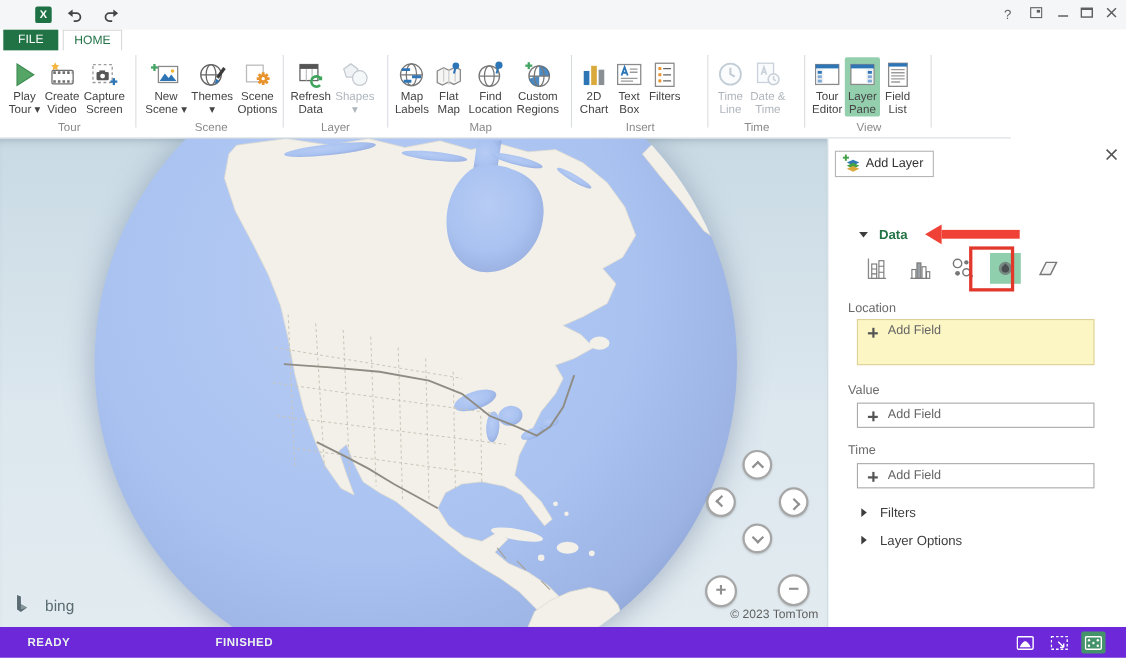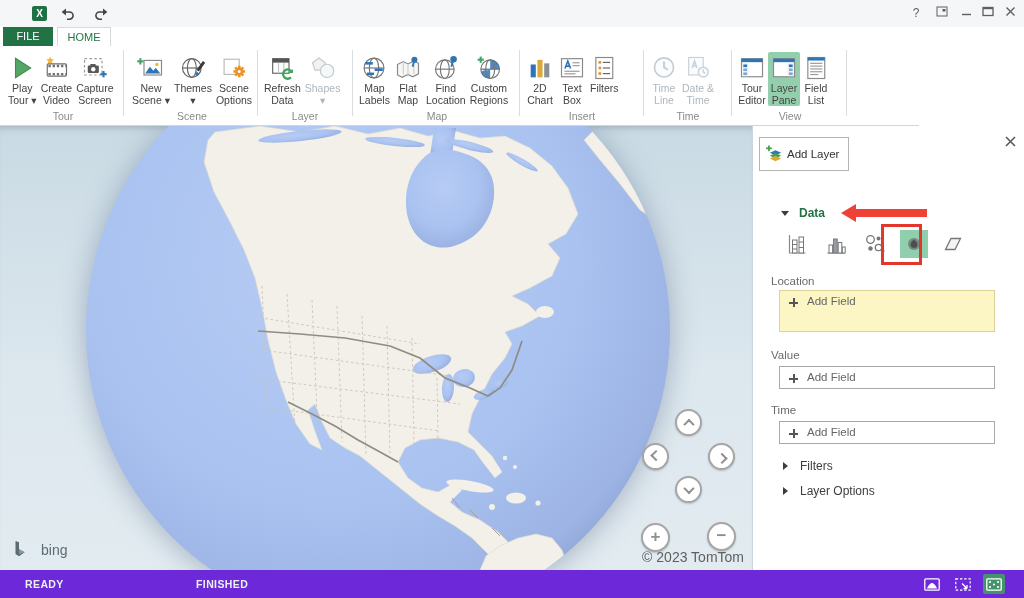--- a/index.html
+++ b/index.html
@@ -42,29 +42,29 @@
     box-shadow:inset 0 7px 9px -7px rgba(40,60,80,.35); overflow:hidden; }
   .globe-svg { position:absolute; left:0; top:0; filter:drop-shadow(0 3px 14px rgba(70,90,125,.40)); }
 
   .navкруг,
   .navbtn { position:absolute; background:#fff; border:2px solid #a6a6a6; border-radius:50%;
     display:flex; align-items:center; justify-content:center; box-shadow:0 1px 2px rgba(0,0,0,.18); cursor:pointer; }
   .nav-sm { width:27px; height:27px; }
   .nav-lg { width:29px; height:29px; }
   .chev { width:8px; height:8px; border-left:2.5px solid #8f8f8f; border-top:2.5px solid #8f8f8f; }
   .zoom-glyph { font-size:17px; color:#8f8f8f; font-weight:bold; line-height:1; margin-top:-2px; }
-  .attribution { position:absolute; right:8px; bottom:5px; font-size:14px; color:#5f5f5f; }
+  .attribution { position:absolute; right:8px; bottom:5px; font-size:11px; color:#5f5f5f; }
   .bing { position:absolute; left:14px; bottom:12px; display:flex; align-items:center; gap:14px;
     color:#5a6b72; font-size:14px; }
 
   
   .panel { position:absolute; left:752px; top:126px; width:272px; height:444px; background:#fff;
     border-left:1px solid #c9d6de; }
   .panel-close { position:absolute; left:251px; top:8px; width:16px; height:16px; cursor:pointer; }
-  .addlayer-btn { position:absolute; left:6px; top:11px; width:90px; height:34px; background:#fff;
+  .addlayer-btn { position:absolute; left:6px; top:11px; width:90px; height:24px; background:#fff;
     border:1px solid #b5b5b5; display:flex; align-items:center; gap:2px; padding-left:6px;
     font-size:11.5px; color:#333; cursor:pointer; }
   .layer-band { position:absolute; left:13px; top:50px; width:232px; height:19px; background:#d8ecdf;
     display:flex; align-items:center; padding:0 6px; }
   .layer-band .name { color:#217346; font-size:12.5px; margin-left:8px; flex:1; }
   .tri-down { width:0; height:0; border-left:4px solid transparent; border-right:4px solid transparent;
     border-top:5px solid #3d3d3d; }
   .tri-right { width:0; height:0; border-top:4px solid transparent; border-bottom:4px solid transparent;
     border-left:5px solid #3d3d3d; }
   .band-ic { margin-left:5px; cursor:pointer; display:flex; }

